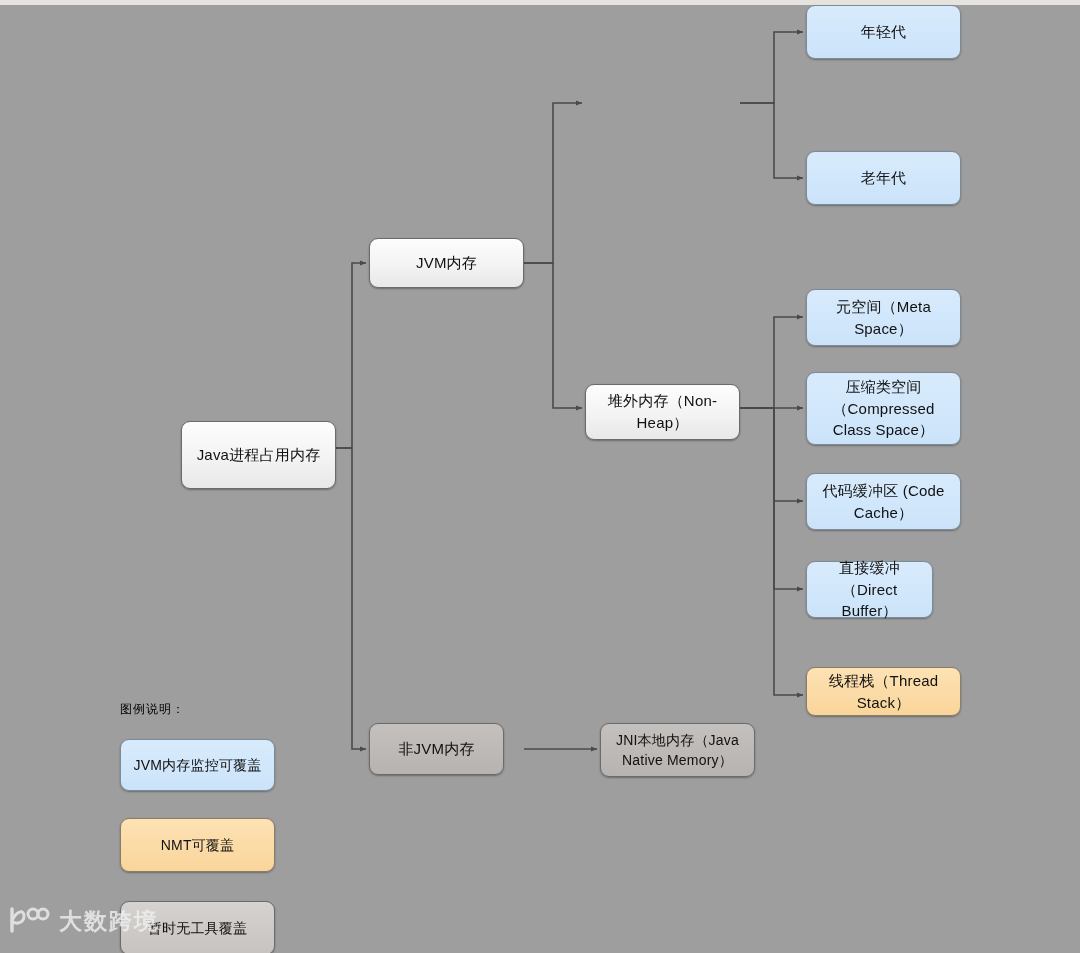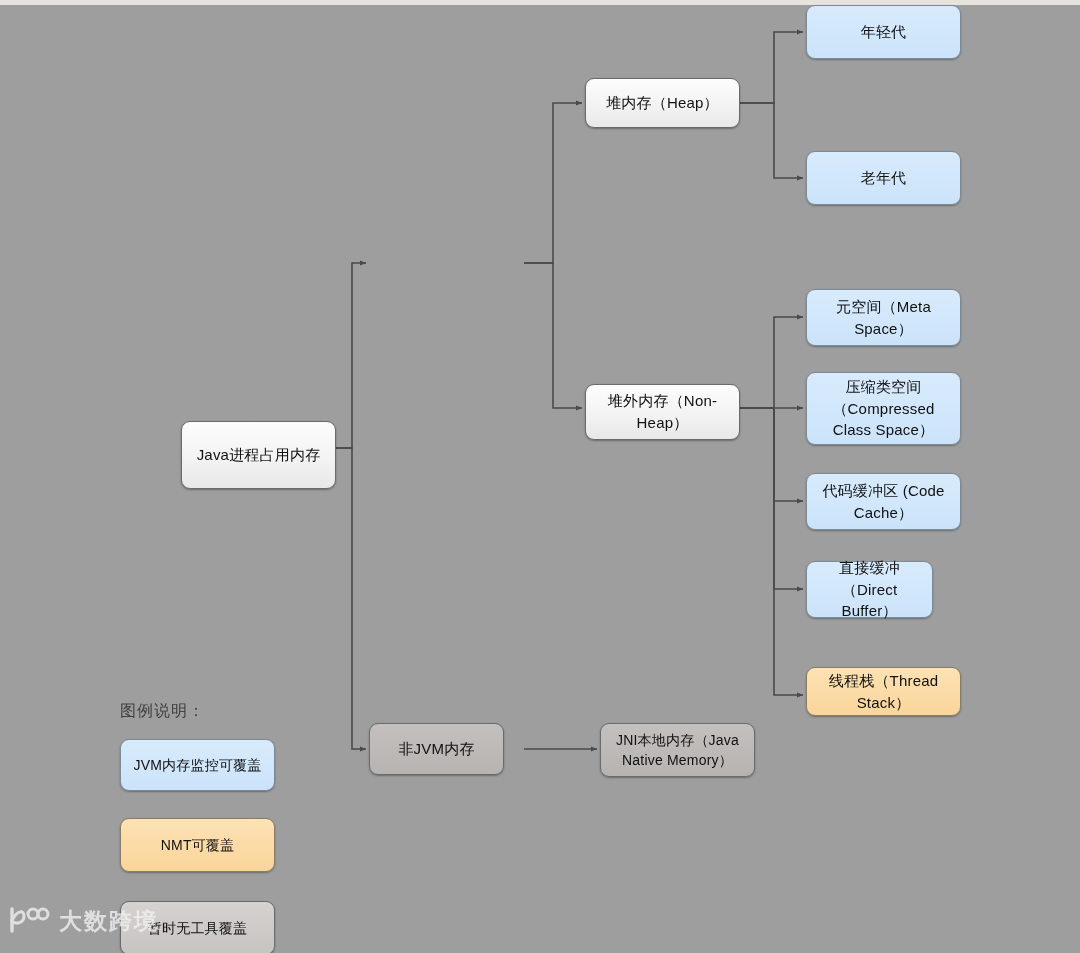--- a/index.html
+++ b/index.html
@@ -58,22 +58,22 @@
   .node-gray {
     background: linear-gradient(180deg, #c3c0bd 0%, #b6b3b0 100%);
     border-color: #6b6b6b;
   }
   .node-legendgray {
     background: linear-gradient(180deg, #d5d2cf 0%, #c6c3c0 100%);
     border-color: #6b6b6b;
   }
   .legend-title {
     position: absolute;
-    color: #404040;
-    font-size: 16px;
+    color: #000000;
+    font-size: 12px;
     letter-spacing: 1px;
   }
   .watermark {
     position: absolute;
     left: 8px;
     top: 905px;
     display: flex;
     align-items: center;
     gap: 9px;
     opacity: 0.78;
@@ -116,28 +116,28 @@
       <path d="M740,408 L774,408 L774,695 L803,695"></path>
 
       <path d="M524,749 L597,749"></path>
     </g>
   </svg>
 
   <div class="node node-white" style="left:181px;top:421px;width:155px;height:68px;">
     <span>Java进程占用内存</span>
   </div>
 
+  <div class="node node-white" style="left:369px;top:238px;width:155px;height:50px;">
+    <span>JVM内存</span>
+  </div>
 
   <div class="node node-gray" style="left:369px;top:723px;width:135px;height:52px;">
     <span>非JVM内存</span>
   </div>
 
-  <div class="node node-white" style="left:585px;top:78px;width:155px;height:50px;">
-    <span>堆内存（Heap）</span>
-  </div>
 
   <div class="node node-white" style="left:585px;top:384px;width:155px;height:56px;">
     <span>堆外内存（Non-<br>Heap）</span>
   </div>
 
   <div class="node node-gray" style="left:600px;top:723px;width:155px;height:54px;font-size:14px;">
     <span>JNI本地内存（Java<br>Native Memory）</span>
   </div>
 
   <div class="node node-blue" style="left:806px;top:5px;width:155px;height:54px;">

